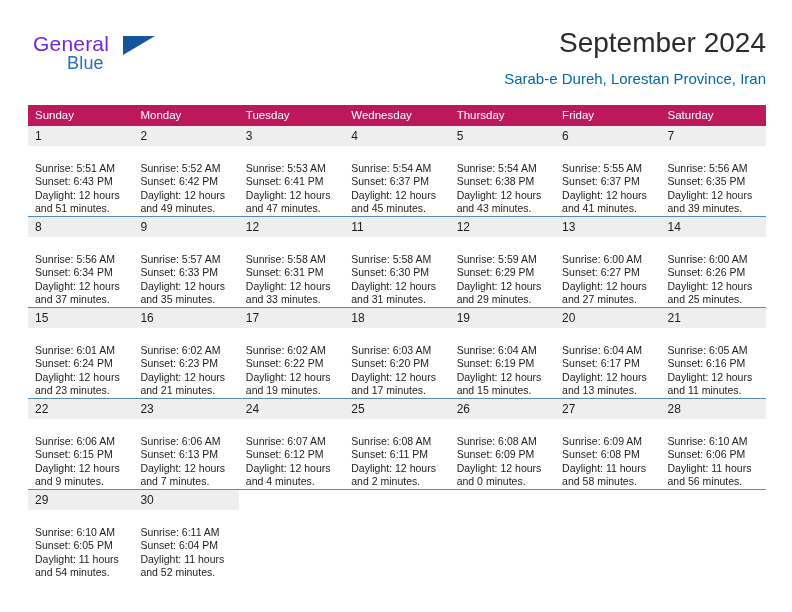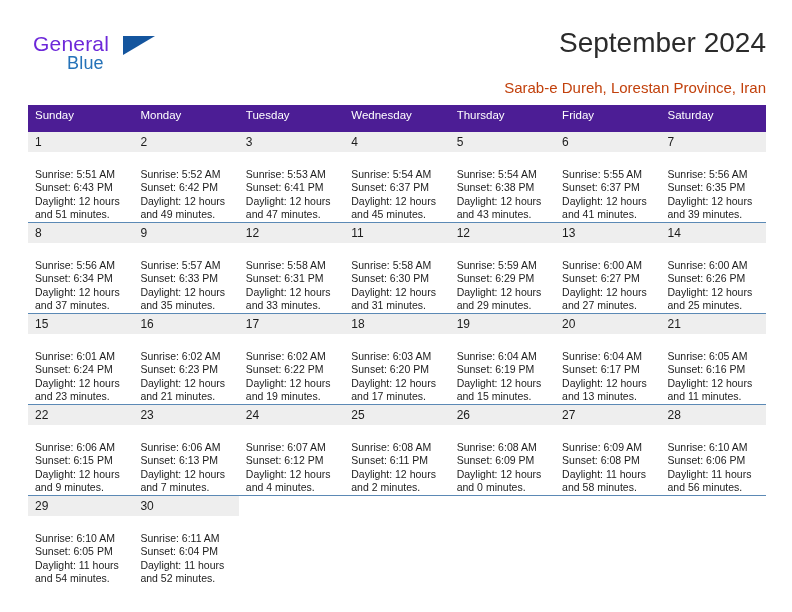--- a/index.html
+++ b/index.html
@@ -73,44 +73,44 @@
   .month-title {
     font-size: 28px;
     color: #2b2b2b;
     line-height: 34px;
     white-space: nowrap;
     font-weight: normal;
     margin: 0;
   }
   .location-title {
     font-size: 15px;
-    color: #c2410c;
+    color: #0369a1;
     line-height: 20px;
-    margin-top: 18px;
+    margin-top: 9px;
     white-space: nowrap;
   }
 
   
   .calendar {
     position: absolute;
     left: 28px;
     top: 105px;
     width: 738px;
     border-collapse: collapse;
     table-layout: fixed;
   }
   .calendar col { width: 105.43px; }
 
   .dow-row th {
-    background: #4c1d95;
+    background: #be185d;
     color: #ffffff;
     font-size: 11.5px;
     font-weight: normal;
     text-align: left;
-    padding: 4px 0 11px 7px;
+    padding: 4px 0 5px 7px;
     height: 12px;
     border: none;
   }
 
   .week-row td {
     vertical-align: top;
     padding: 0;
     border: none;
     border-top: 1px solid #5b89b5;
     height: 90px;

